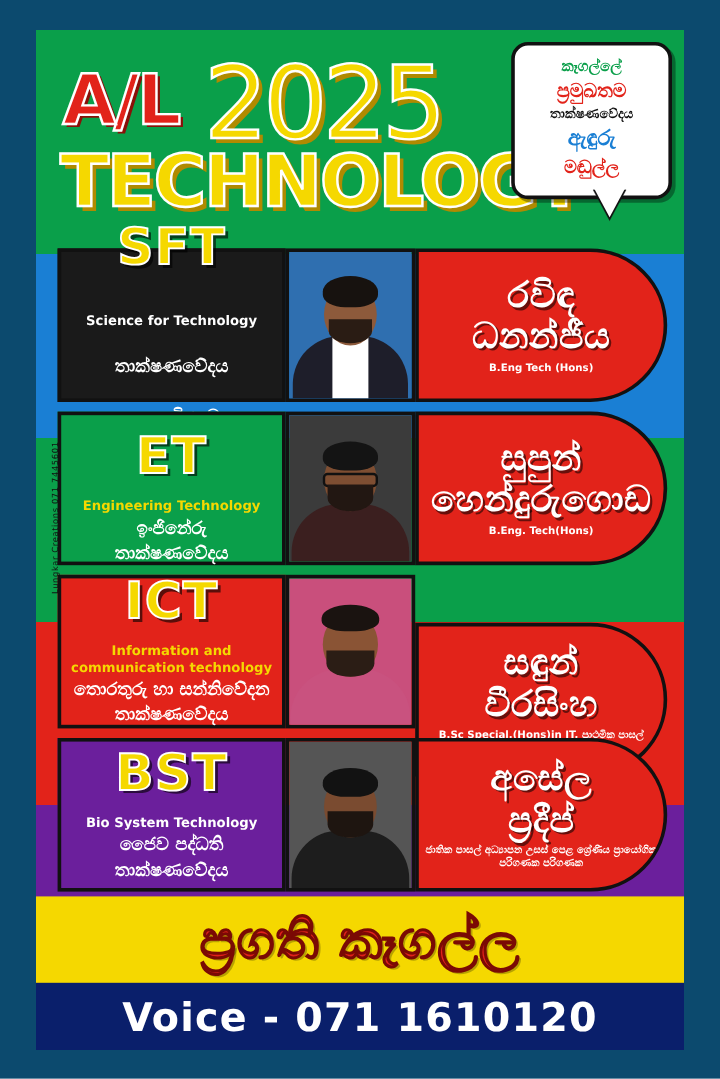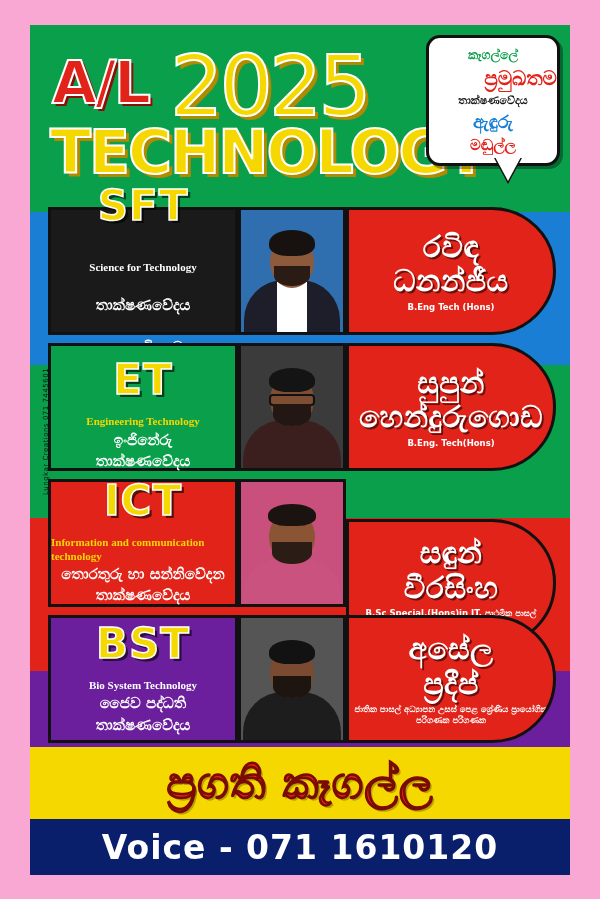--- a/index.html
+++ b/index.html
@@ -1,19 +1,19 @@
 <!DOCTYPE html>
 <html><head>
 <meta charset="utf-8">
 <style>
   html,body{margin:0;padding:0;background:#ffffff;}
   body{width:600px;height:899px;font-family:"DejaVu Sans",sans-serif;overflow:hidden;}
   #poster{
     position:relative;width:600px;height:899px;
-    background:#f9a8d4;
+    background:#0c4a6e;
   }
   .frame{
     position:absolute;left:30px;top:25px;width:540px;height:850px;
     background:linear-gradient(180deg,#0a9f4a 0%,#0a9f4a 22%,#1a7fd4 22%,#1a7fd4 40%,#0a9f4a 40%,#0a9f4a 58%,#e2231a 58%,#e2231a 76%,#6b1f9c 76%,#6b1f9c 88%,#f5d800 88%,#f5d800 100%);
     overflow:hidden;
   }
 
   .headline{
     position:absolute;left:0;top:0;width:540px;height:175px;background:#0a9f4a;
   }
@@ -46,40 +46,40 @@
     border-left:14px solid transparent;border-right:14px solid transparent;
     border-top:26px solid #ffffff;
     filter:drop-shadow(0 3px 0 #111);
   }
   .bubble-txt{
     position:absolute;left:0;top:8px;width:128px;text-align:center;
     font-size:13px;line-height:1.45;color:#111;font-weight:bold;
     font-family:"DejaVu Sans",sans-serif;
   }
   .bubble-txt .b1{color:#0a9f4a;font-size:12.5px;}
-  .bubble-txt .b2{color:#e2231a;font-size:20px;text-align:right;}
+  .bubble-txt .b2{color:#e2231a;font-size:16px;}
   .bubble-txt .b3{color:#111;font-size:11px;}
   .bubble-txt .b4{color:#1a7fd4;font-size:18px;}
   .bubble-txt .b5{color:#e2231a;font-size:15px;}
 
   
   .row{
     position:absolute;left:18px;width:508px;height:128px;
   }
   .row .leftbox{
     position:absolute;left:0;top:0;width:190px;height:128px;
     border:3px solid #111;box-sizing:border-box;
     display:flex;flex-direction:column;align-items:center;justify-content:center;
     background:#111;
   }
   .abbr{
     font-weight:bold;font-size:42px;line-height:1;letter-spacing:1px;
     -webkit-text-stroke:1.5px #ffffff;text-shadow:3px 3px 0 rgba(0,0,0,.6);
   }
-  .eng{font-size:11px;font-weight:bold;margin-top:14px;text-align:left;line-height:1.2;font-family:Liberation Serif, serif;}
+  .eng{font-size:11px;font-weight:bold;margin-top:14px;text-align:center;line-height:1.2;}
   .sin{font-size:15px;font-weight:bold;text-align:center;line-height:1.3;margin-top:2px;}
 
   .photo{
     position:absolute;left:190px;top:0;width:108px;height:128px;
     border:3px solid #111;box-sizing:border-box;overflow:hidden;
   }
   .pbg{position:absolute;inset:0;}
   .head{
     position:absolute;left:50%;transform:translateX(-50%);
     border-radius:50%;

